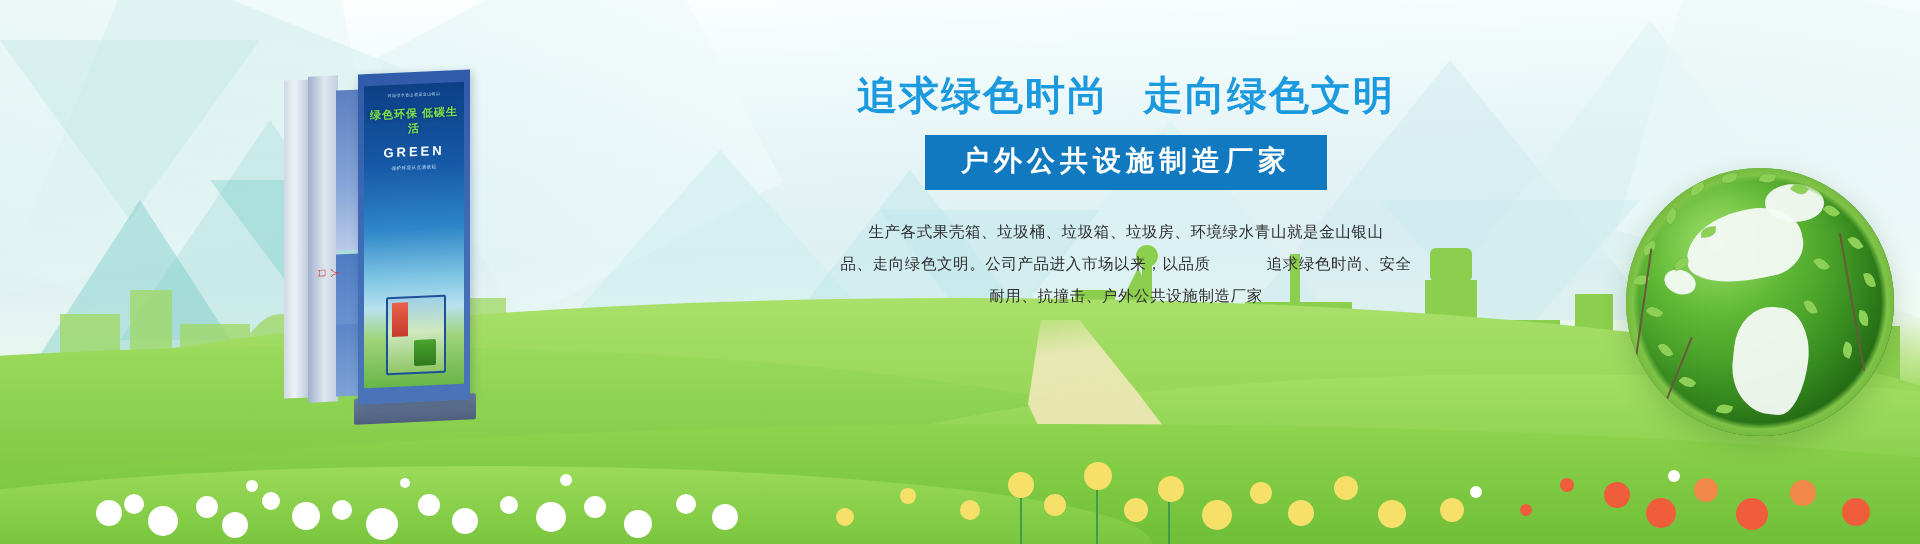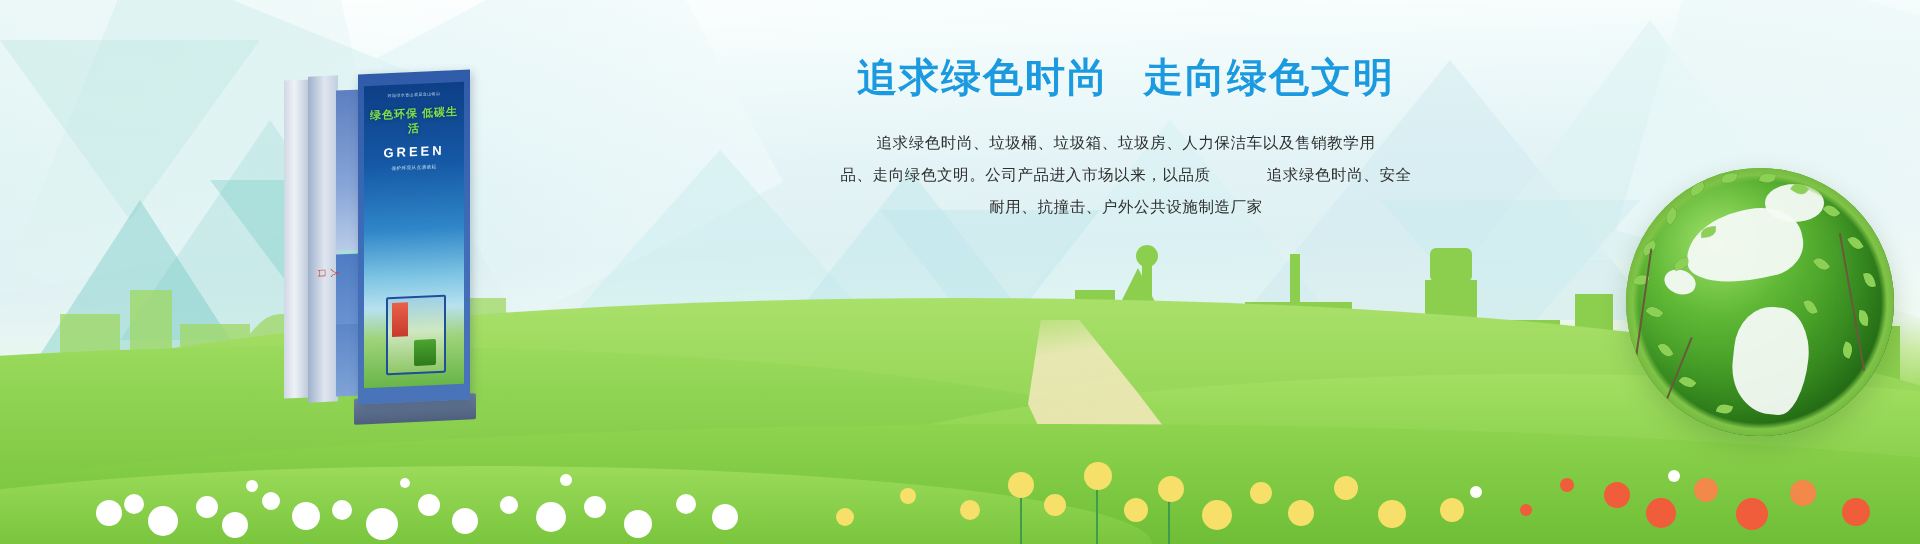--- a/index.html
+++ b/index.html
@@ -35,21 +35,21 @@
     background:linear-gradient(172deg,rgba(245,238,205,.0) 0%,rgba(243,234,192,.85) 22%,rgba(238,228,178,.95) 70%,rgba(232,222,170,.7) 100%);
     clip-path:polygon(44% 0%,56% 0%,74% 34%,88% 62%,100% 100%,62% 100%,48% 66%,40% 40%);
     filter:blur(.4px);
   }
 
   
   .skyline{position:absolute;bottom:150px;left:0;width:100%;height:200px;}
   .skyline svg{display:block;width:100%;height:100%;}
 
   
-  .copy{position:absolute;left:796px;top:54px;width:660px;}
+  .copy{position:absolute;left:796px;top:72px;width:660px;}
 
   .headline{
     font-size:40px;line-height:1.18;font-weight:700;letter-spacing:2px;
     color:#1b9ae0;white-space:nowrap;text-align:center;
     text-shadow:0 1px 0 rgba(255,255,255,.6);
   }
   .headline .gap{display:inline-block;width:34px;}
 
   .ribbon{
     margin:16px auto 0;
@@ -365,23 +365,24 @@
     <span class="vine" style="left:6%;top:30%;width:2px;height:120px;transform:rotate(8deg);"></span>
     <span class="vine" style="left:84%;top:24%;width:2px;height:140px;transform:rotate(-10deg);"></span>
     <span class="vine" style="left:18%;top:62%;width:2px;height:90px;transform:rotate(22deg);"></span>
   </div>
 
   <div class="copy">
     <div class="headline">
       <span>追求绿色时尚</span><span class="gap"></span><span>走向绿色文明</span>
     </div>
 
+    <div class="ribbon">户外公共设施制造厂家</div>
 
     <div class="body-copy">
-      <p>追求绿色时尚、垃圾桶、垃圾箱、垃圾房、人力保洁车以及售销教学用</p>
+      <p>生产各式果壳箱、垃圾桶、垃圾箱、垃圾房、环境绿水青山就是金山银山</p>
       <p>
         <span>品、走向绿色文明。公司产品进入市场以来，以品质</span><span class="sp"></span><span>追求绿色时尚、安全</span>
       </p>
       <p>耐用、抗撞击、户外公共设施制造厂家</p>
     </div>
 
   </div>
 
   <div class="bottom-strip"></div>
 </div>

